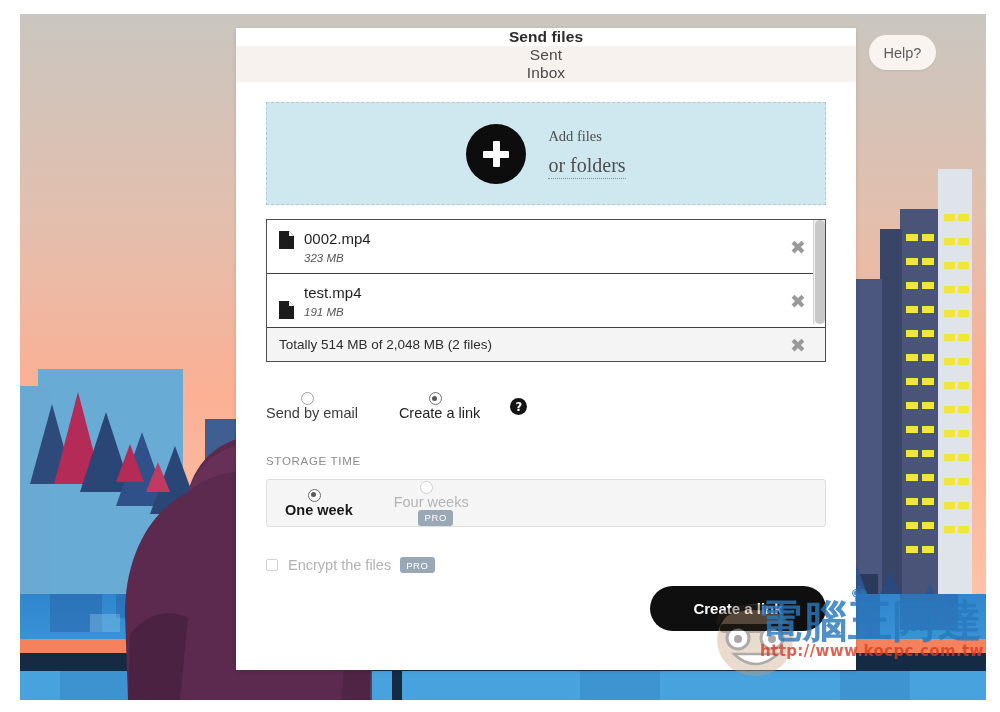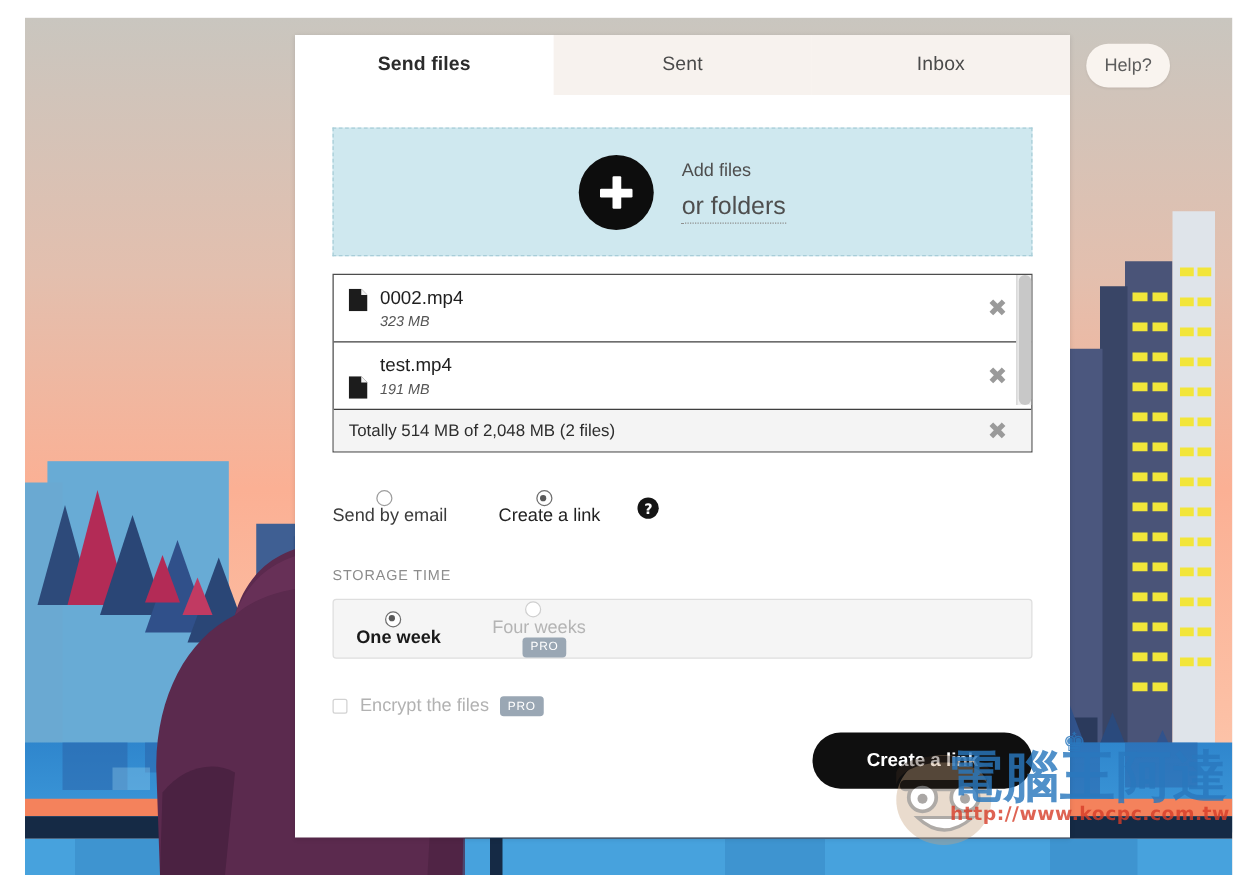--- a/index.html
+++ b/index.html
@@ -32,20 +32,21 @@
     background: #ffffff;
     box-shadow: 0 1px 4px rgba(0,0,0,.12);
   }
 
   
   .tabbar {
     position: relative;
     display: flex;
     height: 48px;
     background: #faf4f0;
+    flex-direction: column;
   }
   .tab {
     flex: 1;
     display: flex;
     align-items: center;
     justify-content: center;
     font-size: 15.5px;
     color: #4a4a4a;
     letter-spacing: .1px;
     cursor: pointer;
@@ -76,20 +77,21 @@
   
   .dropzone {
     height: 103px;
     background: #cfe8ef;
     border: 1px dashed #a8cdd8;
     display: flex;
     align-items: center;
     justify-content: center;
     gap: 22px;
     cursor: pointer;
+    font-family: Liberation Serif, serif;
   }
   .plus-circle {
     width: 60px; height: 60px;
     border-radius: 50%;
     background: #0d0d0d;
     position: relative;
     flex: none;
   }
   .plus-circle::before, .plus-circle::after {
     content: "";

